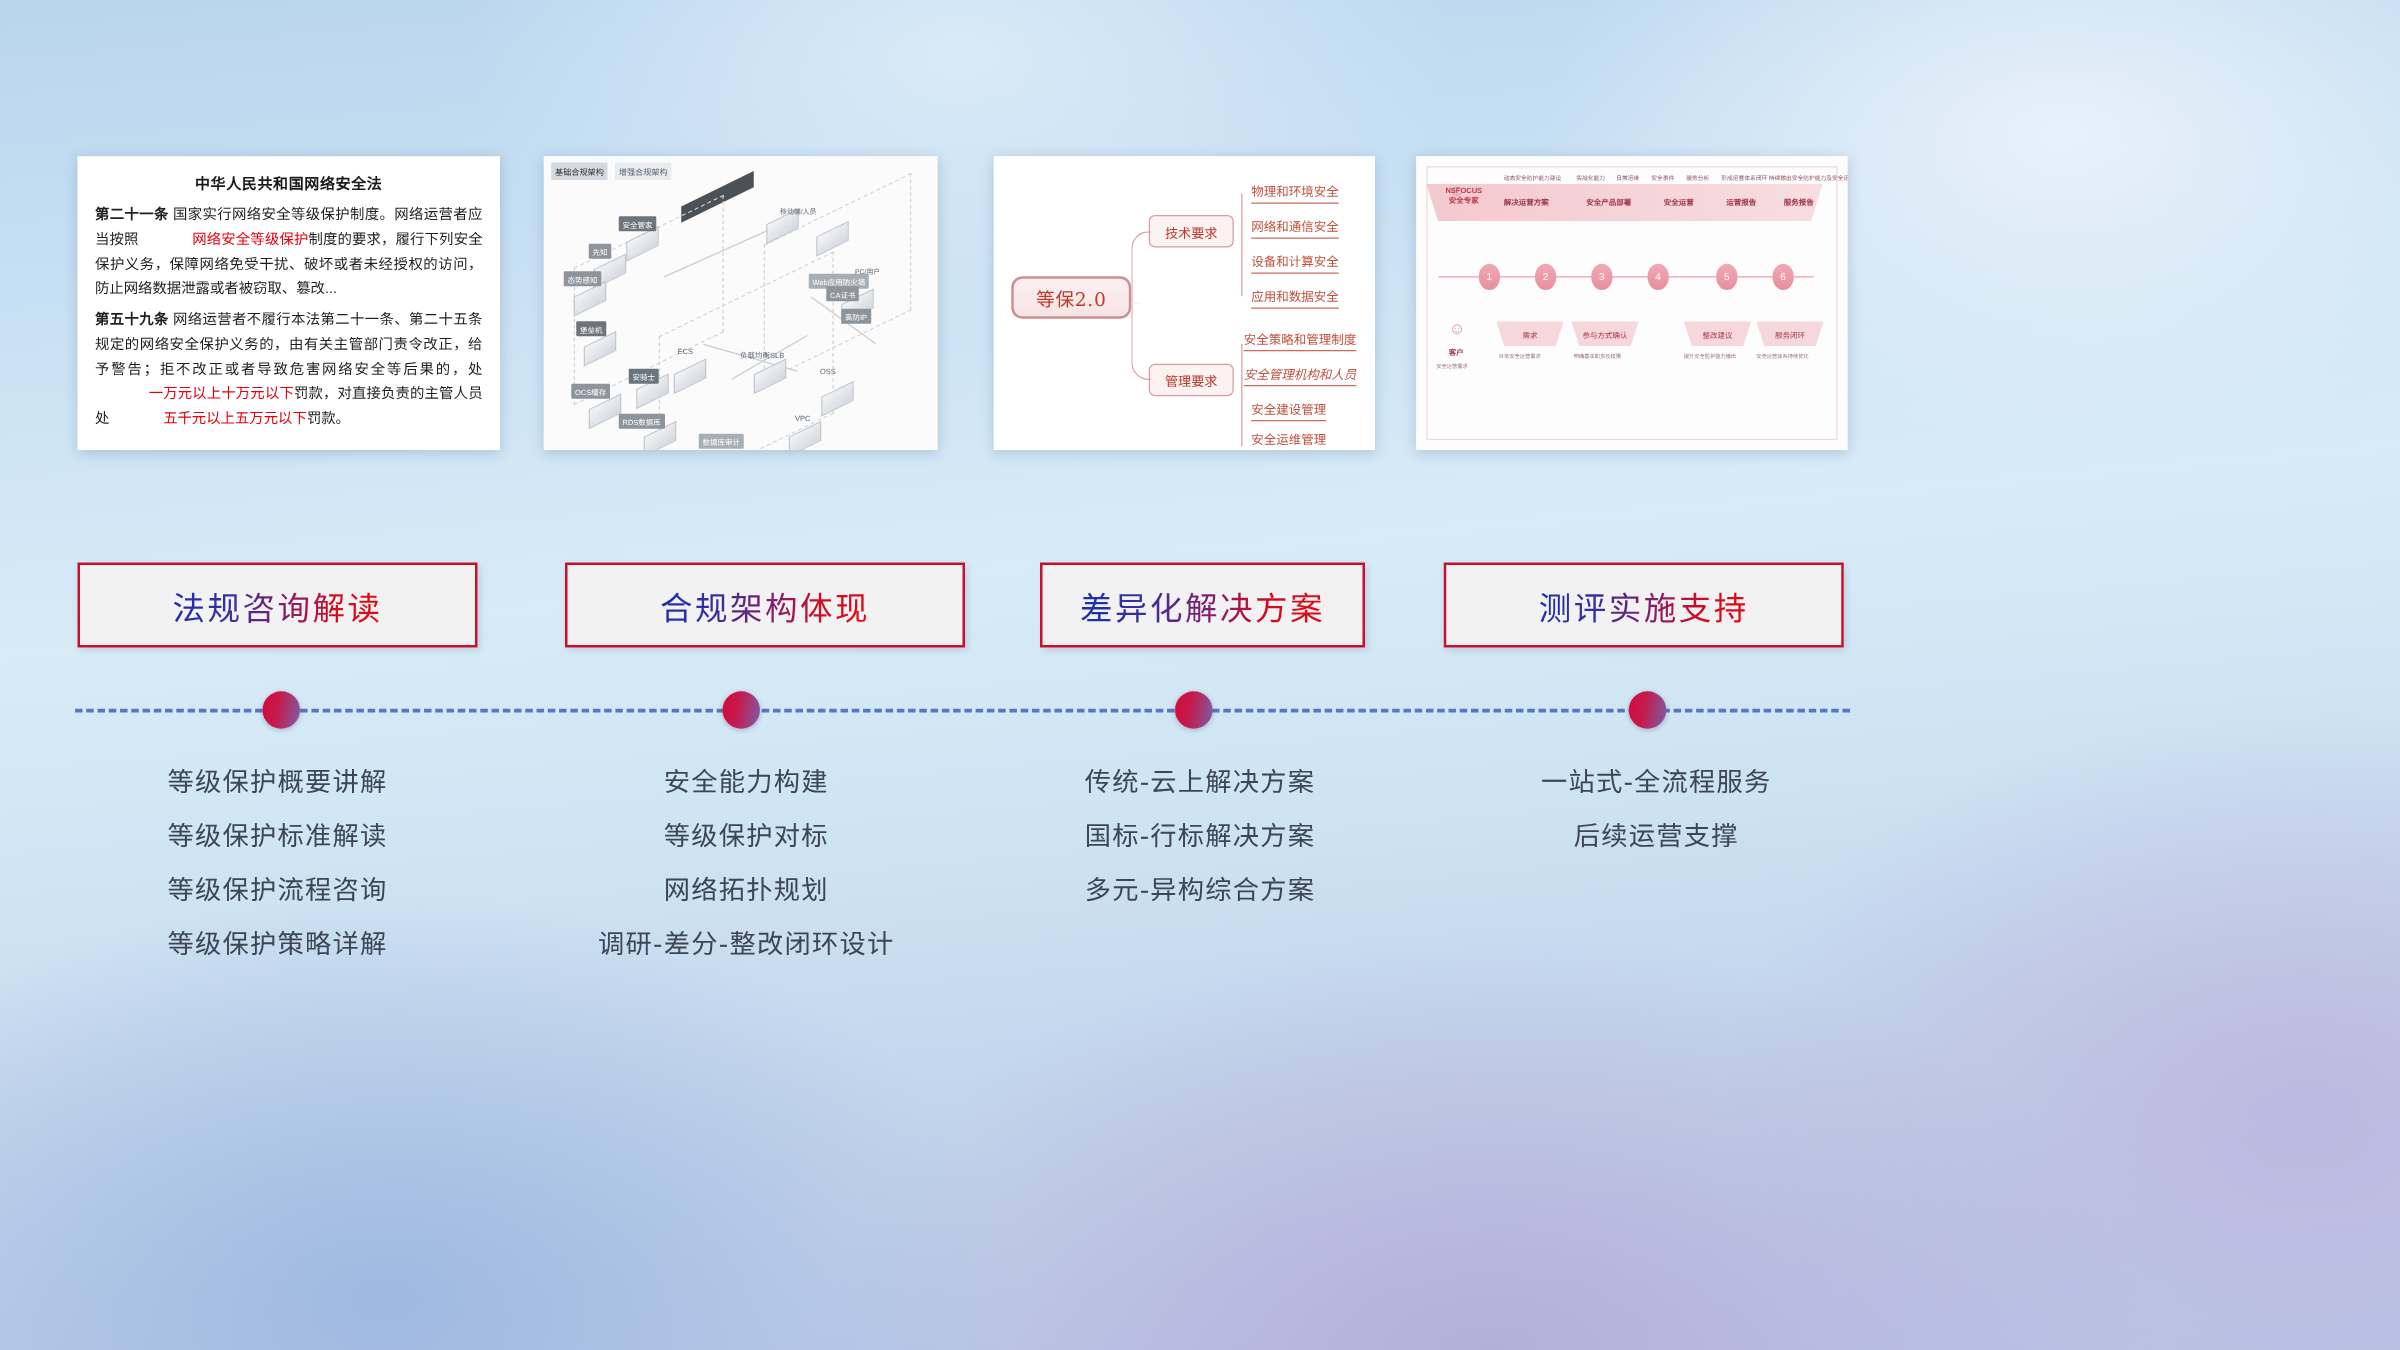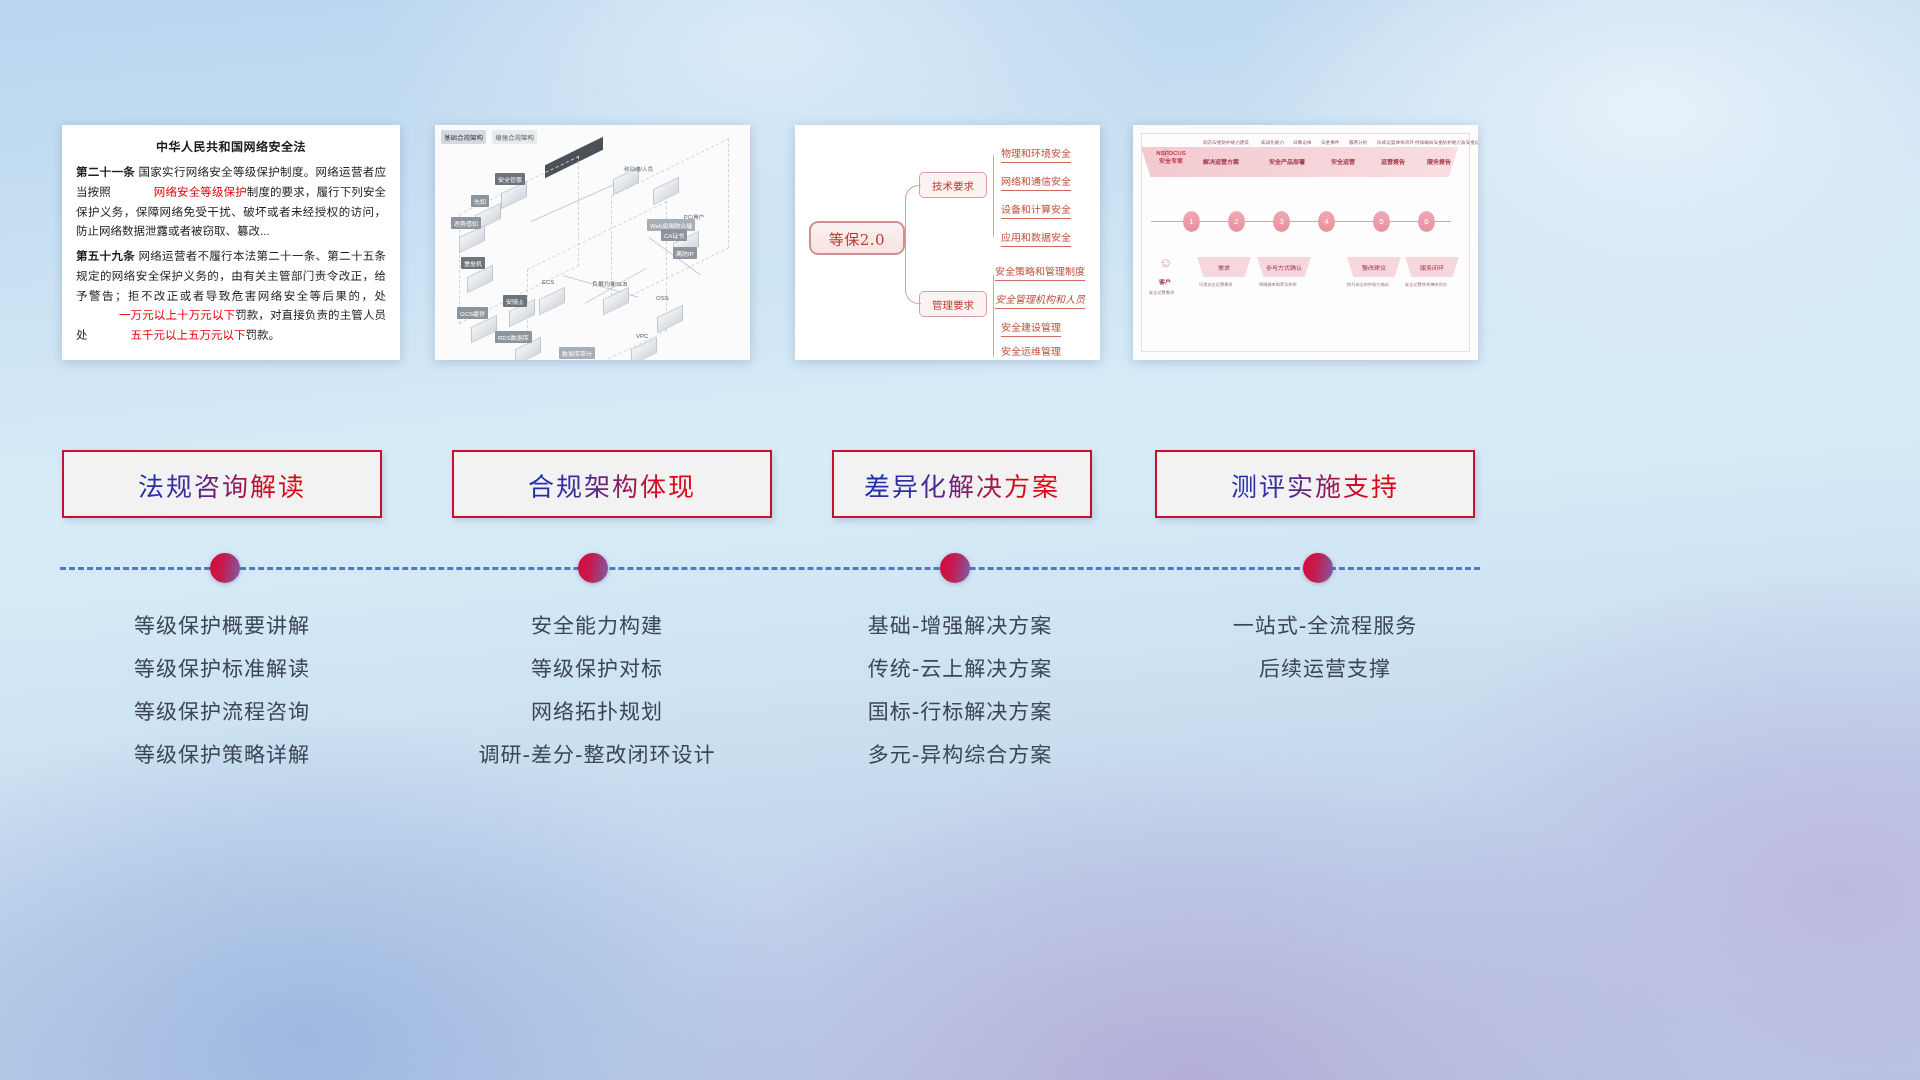--- a/index.html
+++ b/index.html
@@ -389,21 +389,20 @@
   </div>
 
   <div class="list-col l2">
     <div class="list-item">安全能力构建</div>
     <div class="list-item">等级保护对标</div>
     <div class="list-item">网络拓扑规划</div>
     <div class="list-item">调研-差分-整改闭环设计</div>
   </div>
 
   <div class="list-col l3">
-    <div class="list-item">基础-增强解决方案</div>
     <div class="list-item">传统-云上解决方案</div>
     <div class="list-item">国标-行标解决方案</div>
     <div class="list-item">多元-异构综合方案</div>
   </div>
 
   <div class="list-col l4">
     <div class="list-item">一站式-全流程服务</div>
     <div class="list-item">后续运营支撑</div>
   </div>
 </div>

